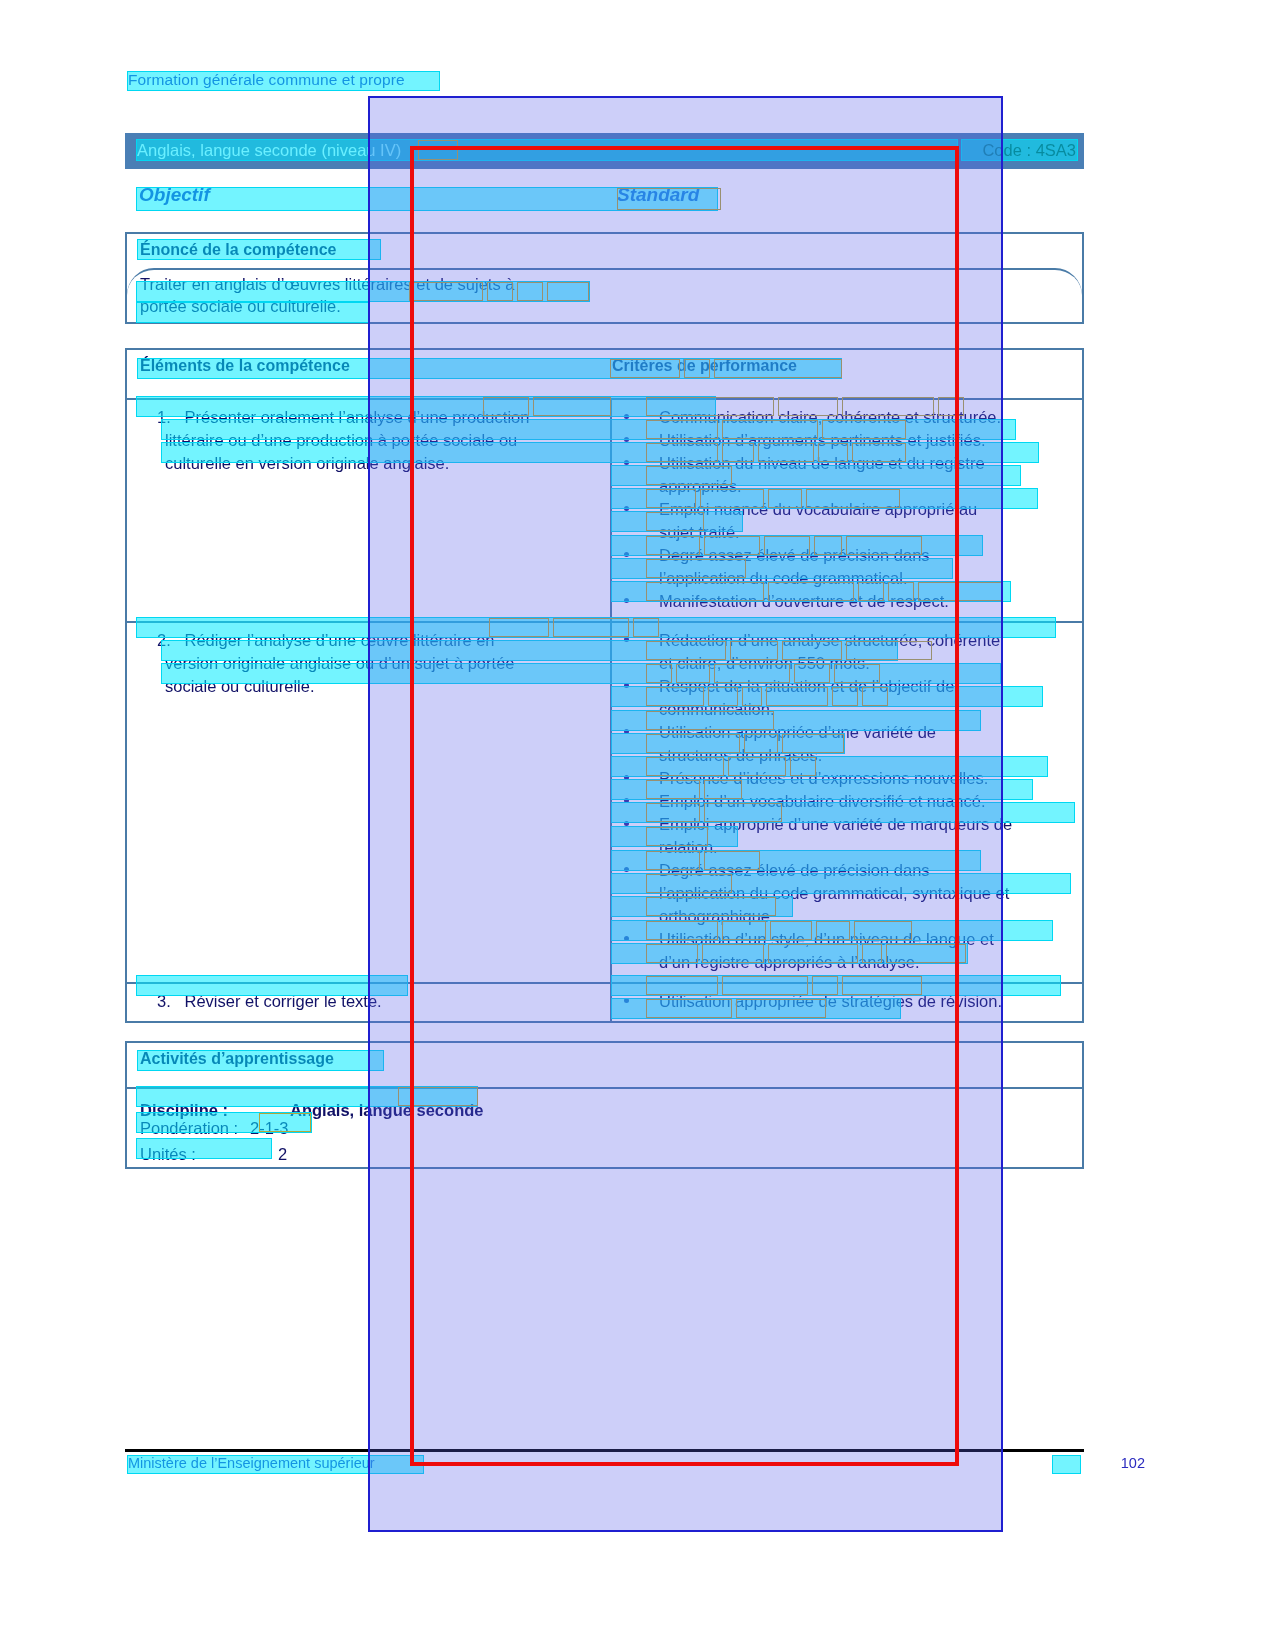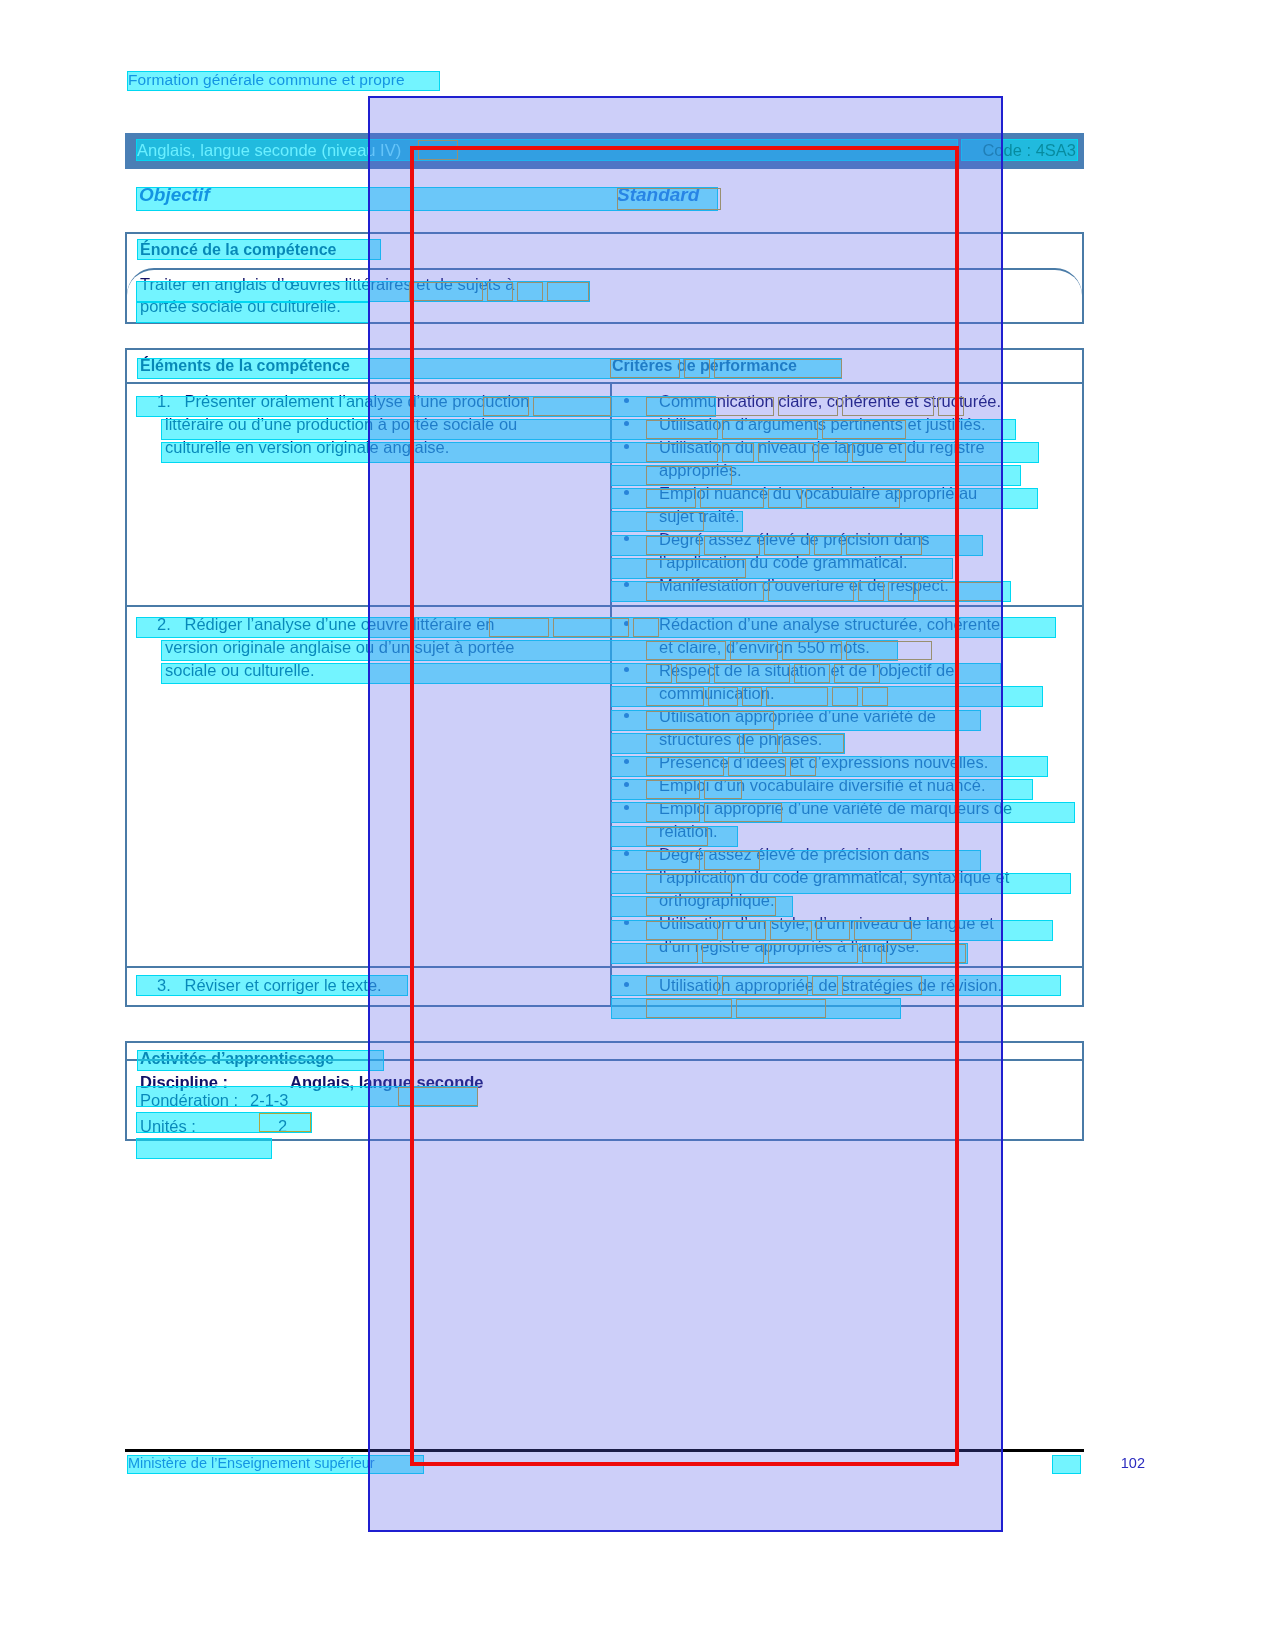--- a/index.html
+++ b/index.html
@@ -28,36 +28,36 @@
   
   #t-enonce{top:232px;}
   #t-enonce .hdr{height:34px;position:relative;}
   #t-enonce .hdr span{position:absolute;left:13px;top:7px;font-size:16px;font-weight:bold;color:#101060;}
   #t-enonce .body{position:relative;height:52px;border-radius:27px;}
   #t-enonce .body .l1{position:absolute;left:13px;top:5px;font-size:16.5px;color:#111166;white-space:nowrap;}
   #t-enonce .body .l2{position:absolute;left:13px;top:27px;font-size:16.5px;color:#111166;white-space:nowrap;}
 
   
   #t-elem{top:348px;}
-  #t-elem .hdr{height:32px;position:relative;}
+  #t-elem .hdr{height:48px;position:relative;}
   #t-elem .hdr .a{position:absolute;left:13px;top:7px;font-size:16px;font-weight:bold;color:#101060;}
   #t-elem .hdr .b{position:absolute;left:485px;top:7px;font-size:16px;font-weight:bold;color:#101060;}
   .erow{position:relative;display:flex;}
   .ecol-l{width:485px;flex:0 0 485px;padding:6px 0 8px 0;box-sizing:border-box;border-right:2px solid #4a7ba7;}
   .ecol-r{flex:1;padding:6px 0 8px 0;box-sizing:border-box;}
   .eline{font-size:16.5px;color:#111166;line-height:23px;white-space:nowrap;}
   .enum{position:relative;padding-left:30px;}
   .ehang{padding-left:38px;}
   .crit{position:relative;padding-left:47px;font-size:16.5px;color:#111166;line-height:23px;white-space:nowrap;}
   .crit .bul{position:absolute;left:12px;top:8px;width:5px;height:5px;background:#2c2c9a;border-radius:50%;}
   .crit.cont{padding-left:47px;}
 
   
   #t-act{top:1041px;}
-  #t-act .hdr{height:16px;position:relative;}
+  #t-act .hdr{height:44px;position:relative;}
   #t-act .hdr span{position:absolute;left:13px;top:7px;font-size:16px;font-weight:bold;color:#101060;}
   #t-act .body{position:relative;height:78px;}
   #t-act .body div{position:absolute;left:13px;font-size:16.5px;color:#111166;white-space:nowrap;}
   #t-act .r1{top:12px;font-weight:bold;} #t-act .r2{top:30px;} #t-act .r3{top:56px;}
   #t-act .val{position:absolute;}
 
   
   #footrule{position:absolute;left:125px;top:1449px;width:959px;height:3px;background:#000;}
   #footer{position:absolute;left:128px;top:1455px;font-size:14.5px;color:#2b2bbf;}
   #pageno{position:absolute;right:130px;top:1455px;font-size:14.5px;color:#2b2bbf;}

